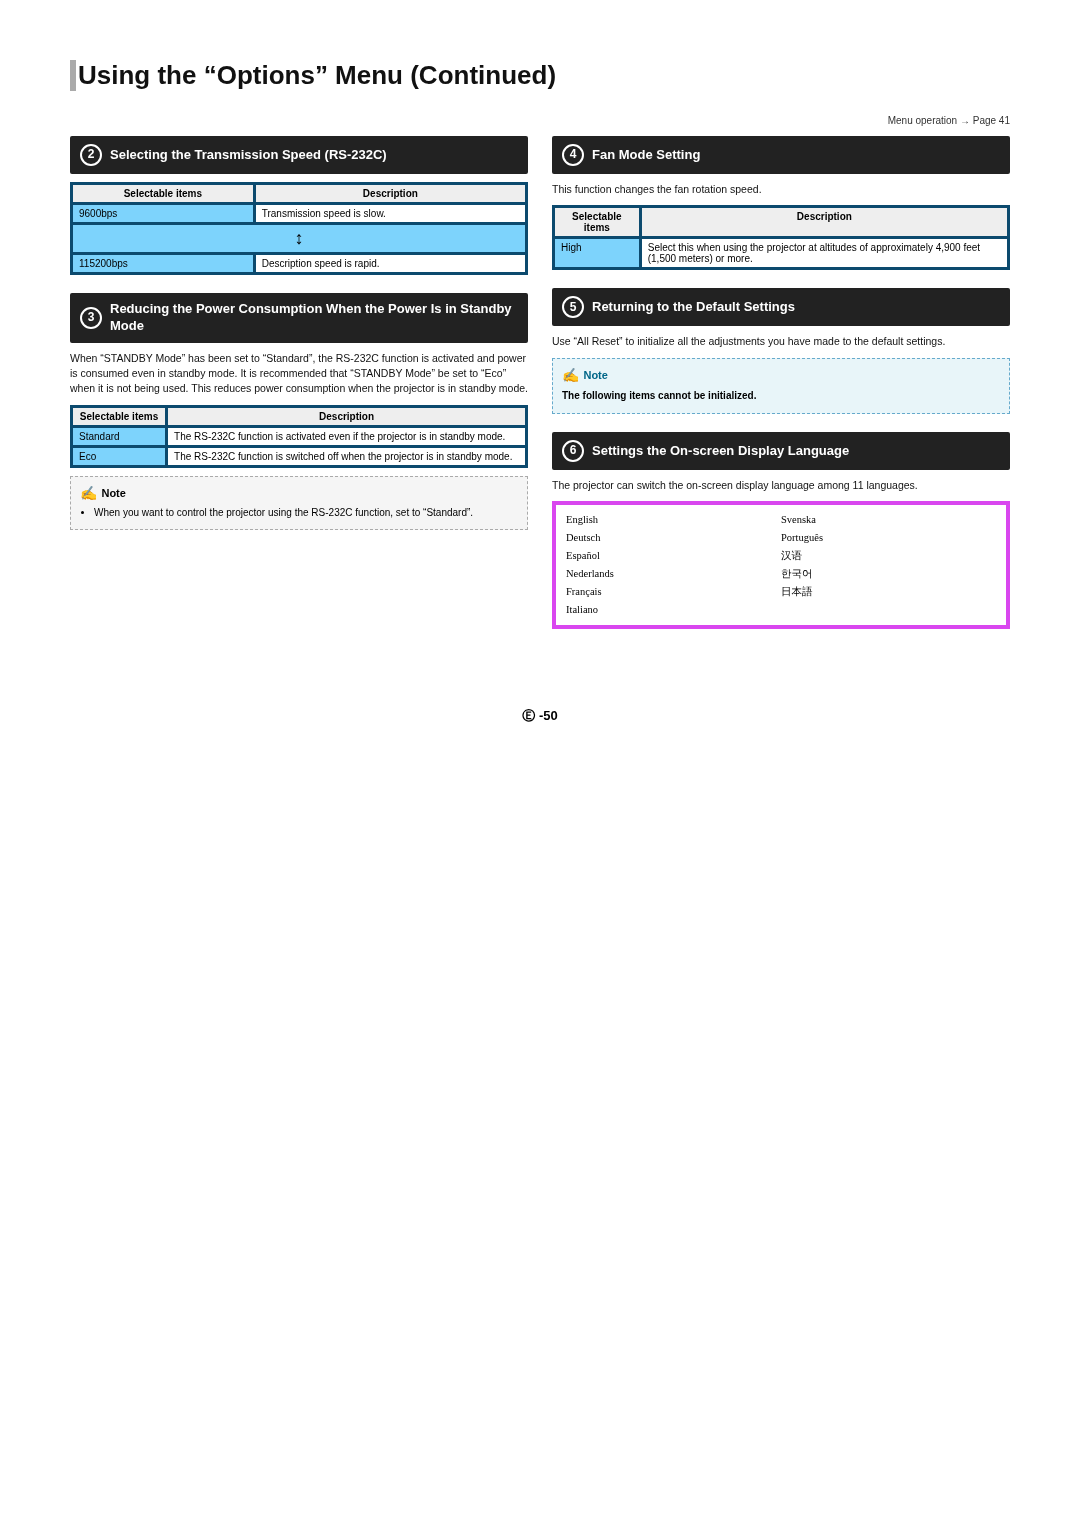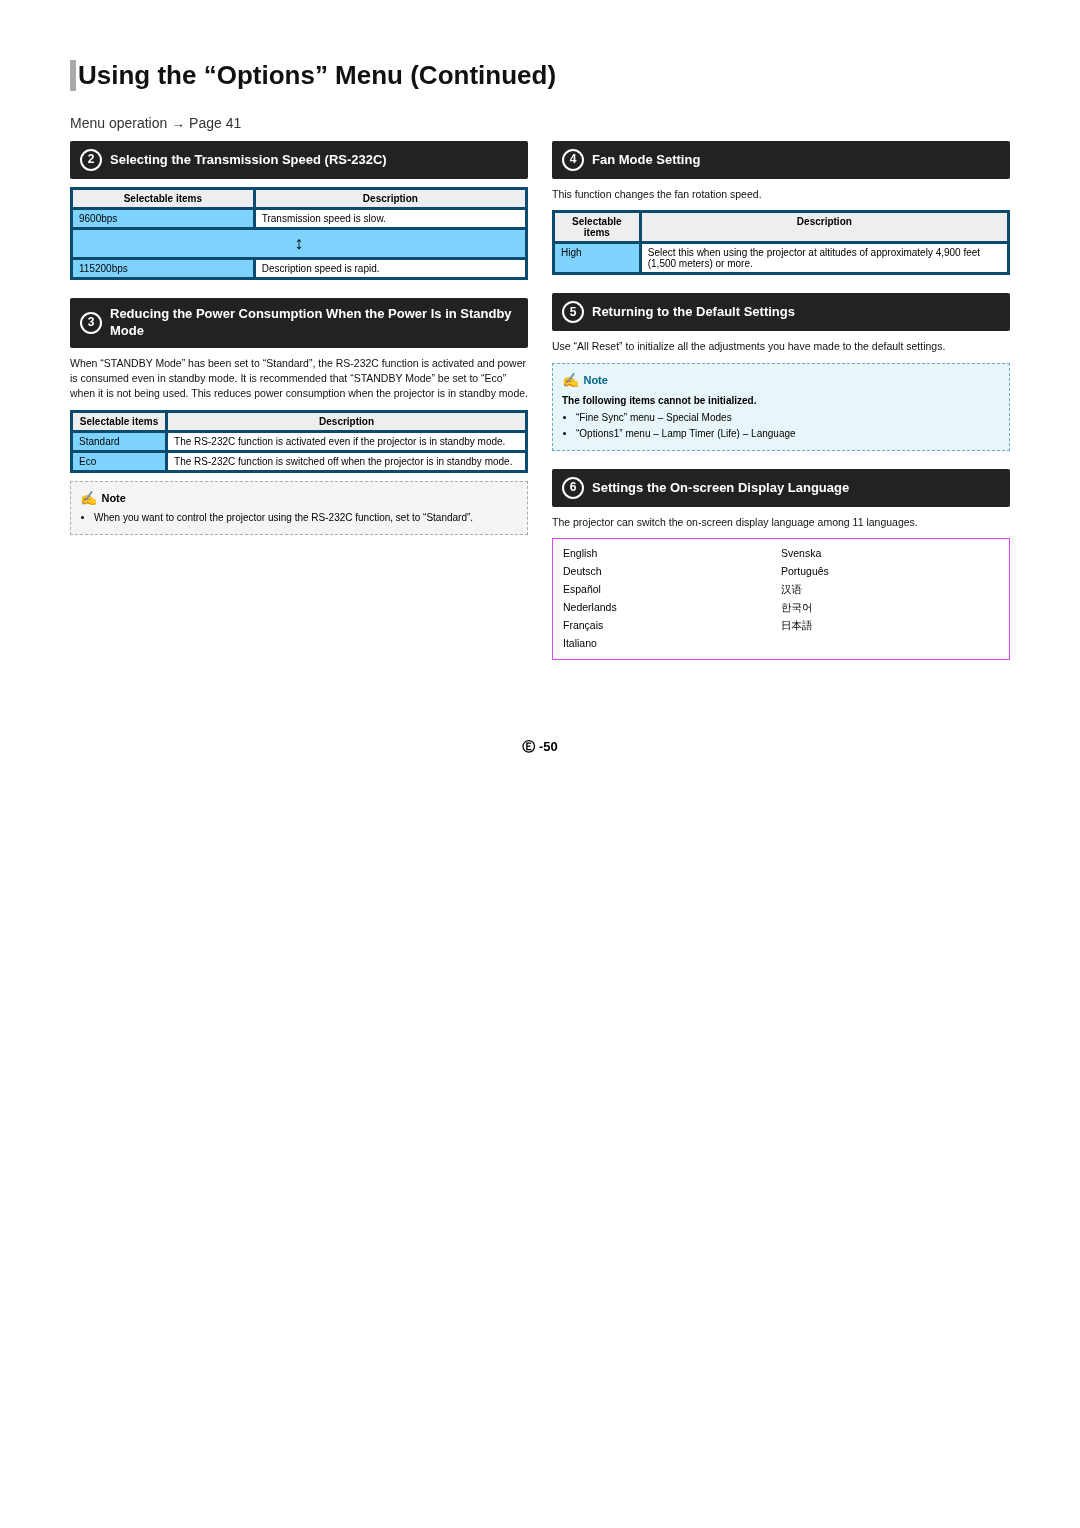--- a/index.html
+++ b/index.html
@@ -17,22 +17,22 @@
       font-size: 26px;
       font-weight: bold;
       margin-bottom: 24px;
       padding-left: 2px;
       border-left: 6px solid #aaa;
       line-height: 1.2;
       color: #111;
     }
 
     .menu-op-ref {
-      text-align: left;
-      font-size: 14px;
+      text-align: right;
+      font-size: 10px;
       margin-bottom: 10px;
       color: #333;
     }
 
     .two-col {
       display: flex;
       gap: 24px;
     }
 
     .col-left, .col-right {
@@ -162,26 +162,27 @@
       padding-left: 14px;
       margin: 0;
     }
 
     .note-box-blue li {
       margin-bottom: 2px;
     }
 
     
     .lang-grid {
-      border: 1px solid #d946ef;
+      border: 4px solid #d946ef;
       display: grid;
       grid-template-columns: 1fr 1fr;
       font-size: 10.5px;
       padding: 6px 10px;
       line-height: 1.7;
+      font-family: Liberation Serif, serif;
     }
 
     .page-footer {
       margin-top: 60px;
       font-size: 13px;
       font-weight: bold;
       text-align: center;
     }
   </style>
 </head>
@@ -289,24 +290,20 @@
         <span class="num-circle">5</span>
         <span>Returning to the Default Settings</span>
       </div>
       <div class="section-body">Use “All Reset” to initialize all the adjustments you have made to the default settings.</div>
       <div class="note-box-blue">
         <div class="note-title">
           <span class="note-icon">✍</span>
           <span>Note</span>
         </div>
         <div style="font-weight:bold; margin-bottom:3px; font-size:10px;">The following items cannot be initialized.</div>
-        <ul>
-          <li>“Fine Sync” menu – Special Modes</li>
-          <li>“Options1” menu – Lamp Timer (Life) – Language</li>
-        </ul>
       </div>
     </div>
 
     <div class="section">
       <div class="section-header">
         <span class="num-circle">6</span>
         <span>Settings the On-screen Display Language</span>
       </div>
       <div class="section-body">The projector can switch the on-screen display language among 11 languages.</div>
       <div class="lang-grid">

